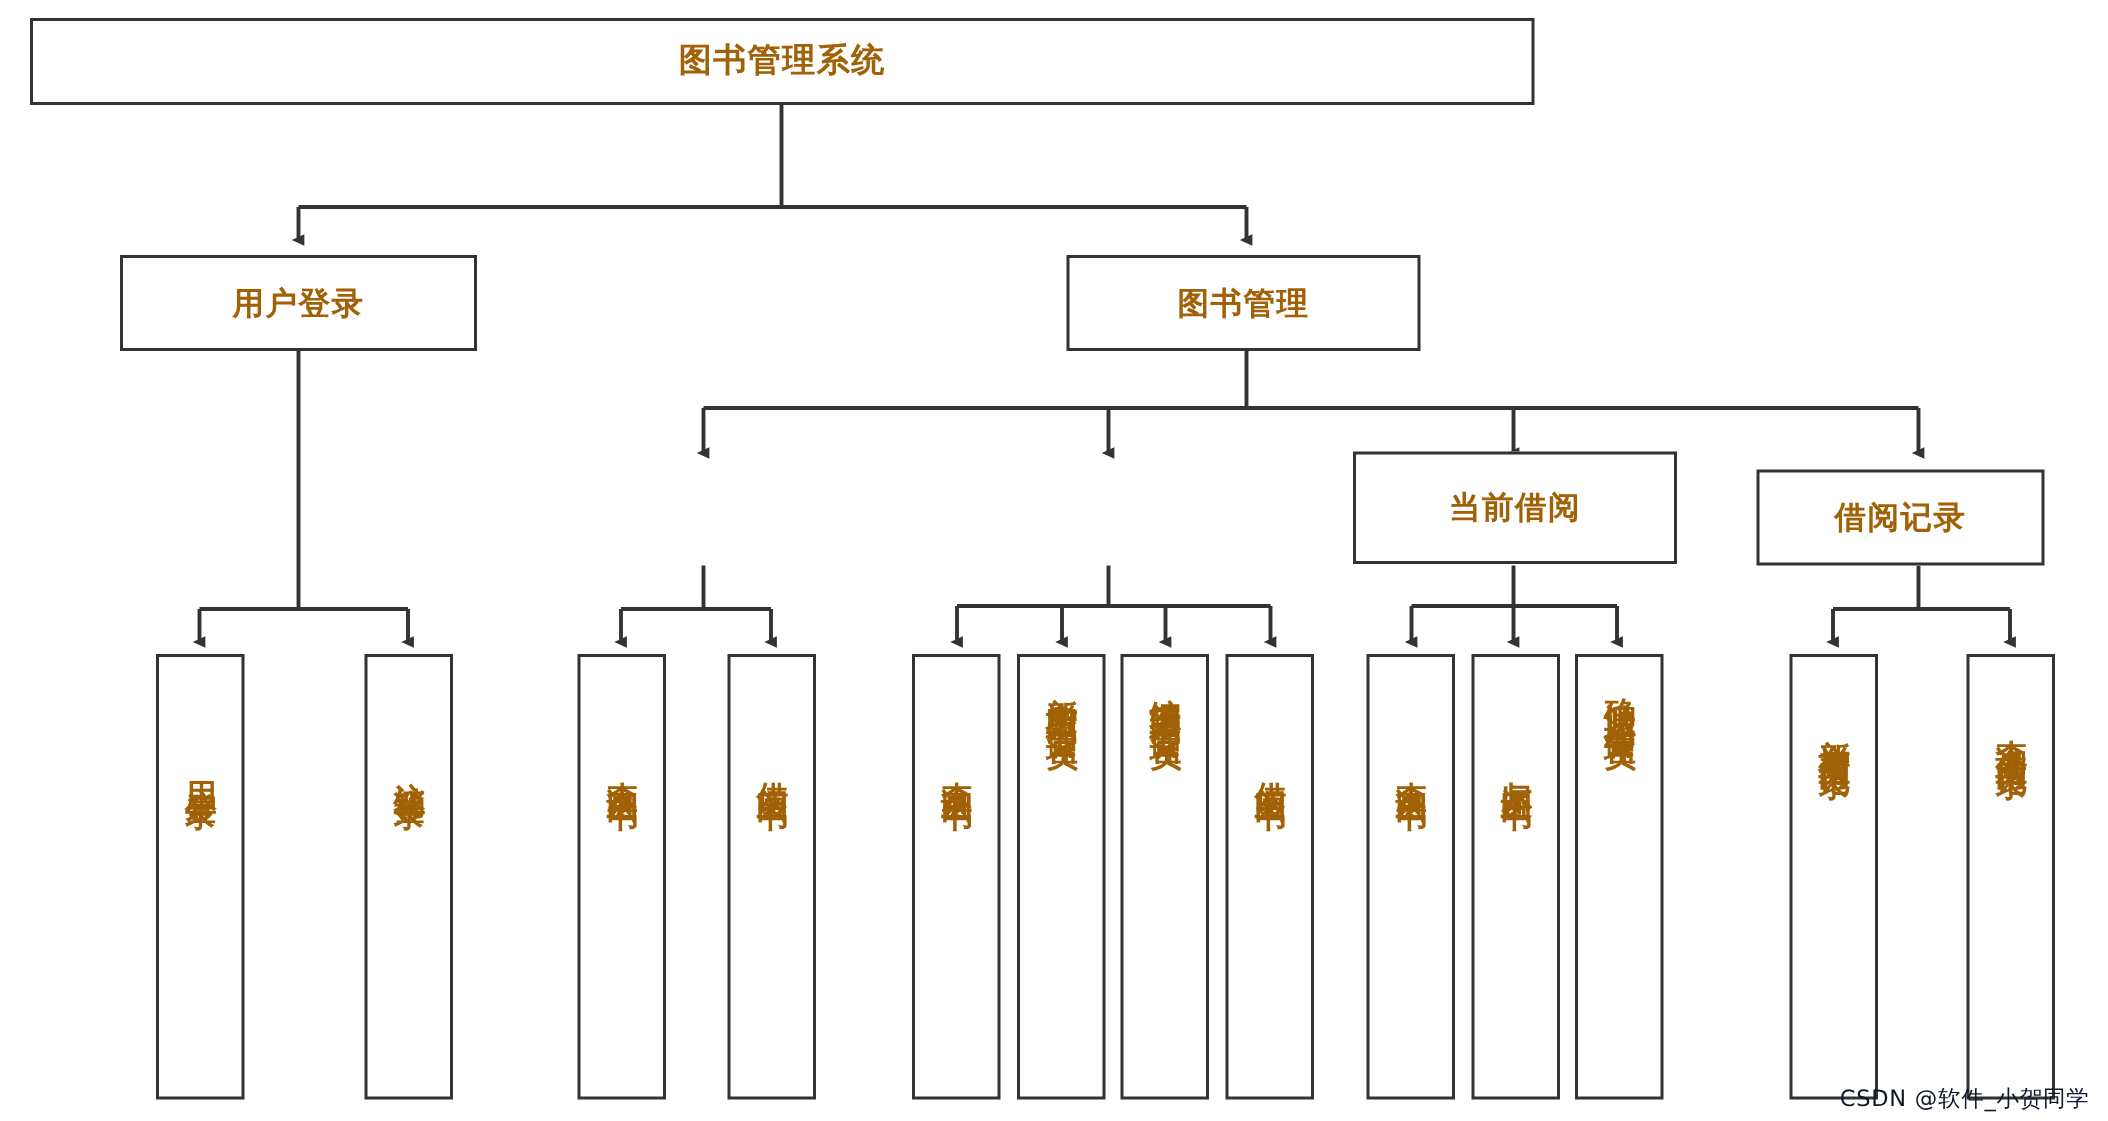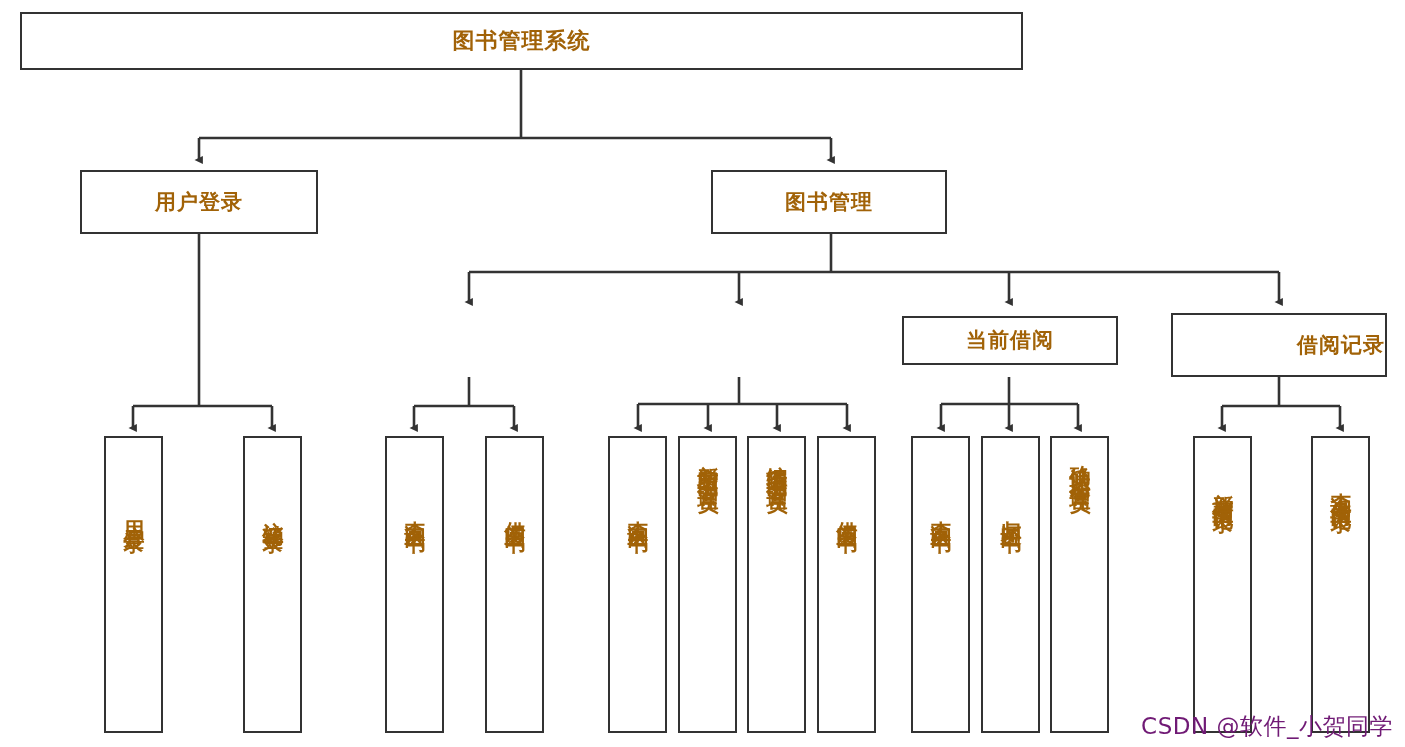--- a/index.html
+++ b/index.html
@@ -50,22 +50,22 @@
     white-space:normal;
     letter-spacing:4px;
     font-size:21px;
     line-height:1;
   }
   .node.root .lbl{ font-size:22px; }
   #watermark{
     position:absolute;
     right:12px;
     bottom:5px;
-    font-size:23px;
-    color:#701a75;
+    font-size:15px;
+    color:#0f172a;
     letter-spacing:0.5px;
     z-index:5;
     white-space:nowrap;
   }
 </style>
 </head>
 <body>
 
 <div id="canvas">
 
@@ -123,24 +123,24 @@
     <span class="lbl">图书管理系统</span>
   </div>
 
   <div class="node" style="left:80px;top:170px;width:238px;height:64px;">
     <span class="lbl">用户登录</span>
   </div>
   <div class="node" style="left:711px;top:170px;width:236px;height:64px;">
     <span class="lbl">图书管理</span>
   </div>
 
-  <div class="node" style="left:902px;top:316px;width:216px;height:49px;">
+  <div class="node" style="left:902px;top:301px;width:216px;height:75px;">
     <span class="lbl">当前借阅</span>
   </div>
-  <div class="node" style="left:1171px;top:313px;width:216px;height:64px;justify-content:flex-end;">
+  <div class="node" style="left:1171px;top:313px;width:192px;height:64px;">
     <span class="lbl">借阅记录</span>
   </div>
 
   <div class="node vert" style="left:104px;top:436px;width:59px;height:297px;padding-top:66px;">
     <span class="lbl">用户登录</span>
   </div>
   <div class="node vert" style="left:243px;top:436px;width:59px;height:297px;padding-top:66px;">
     <span class="lbl">注销登录</span>
   </div>
 

